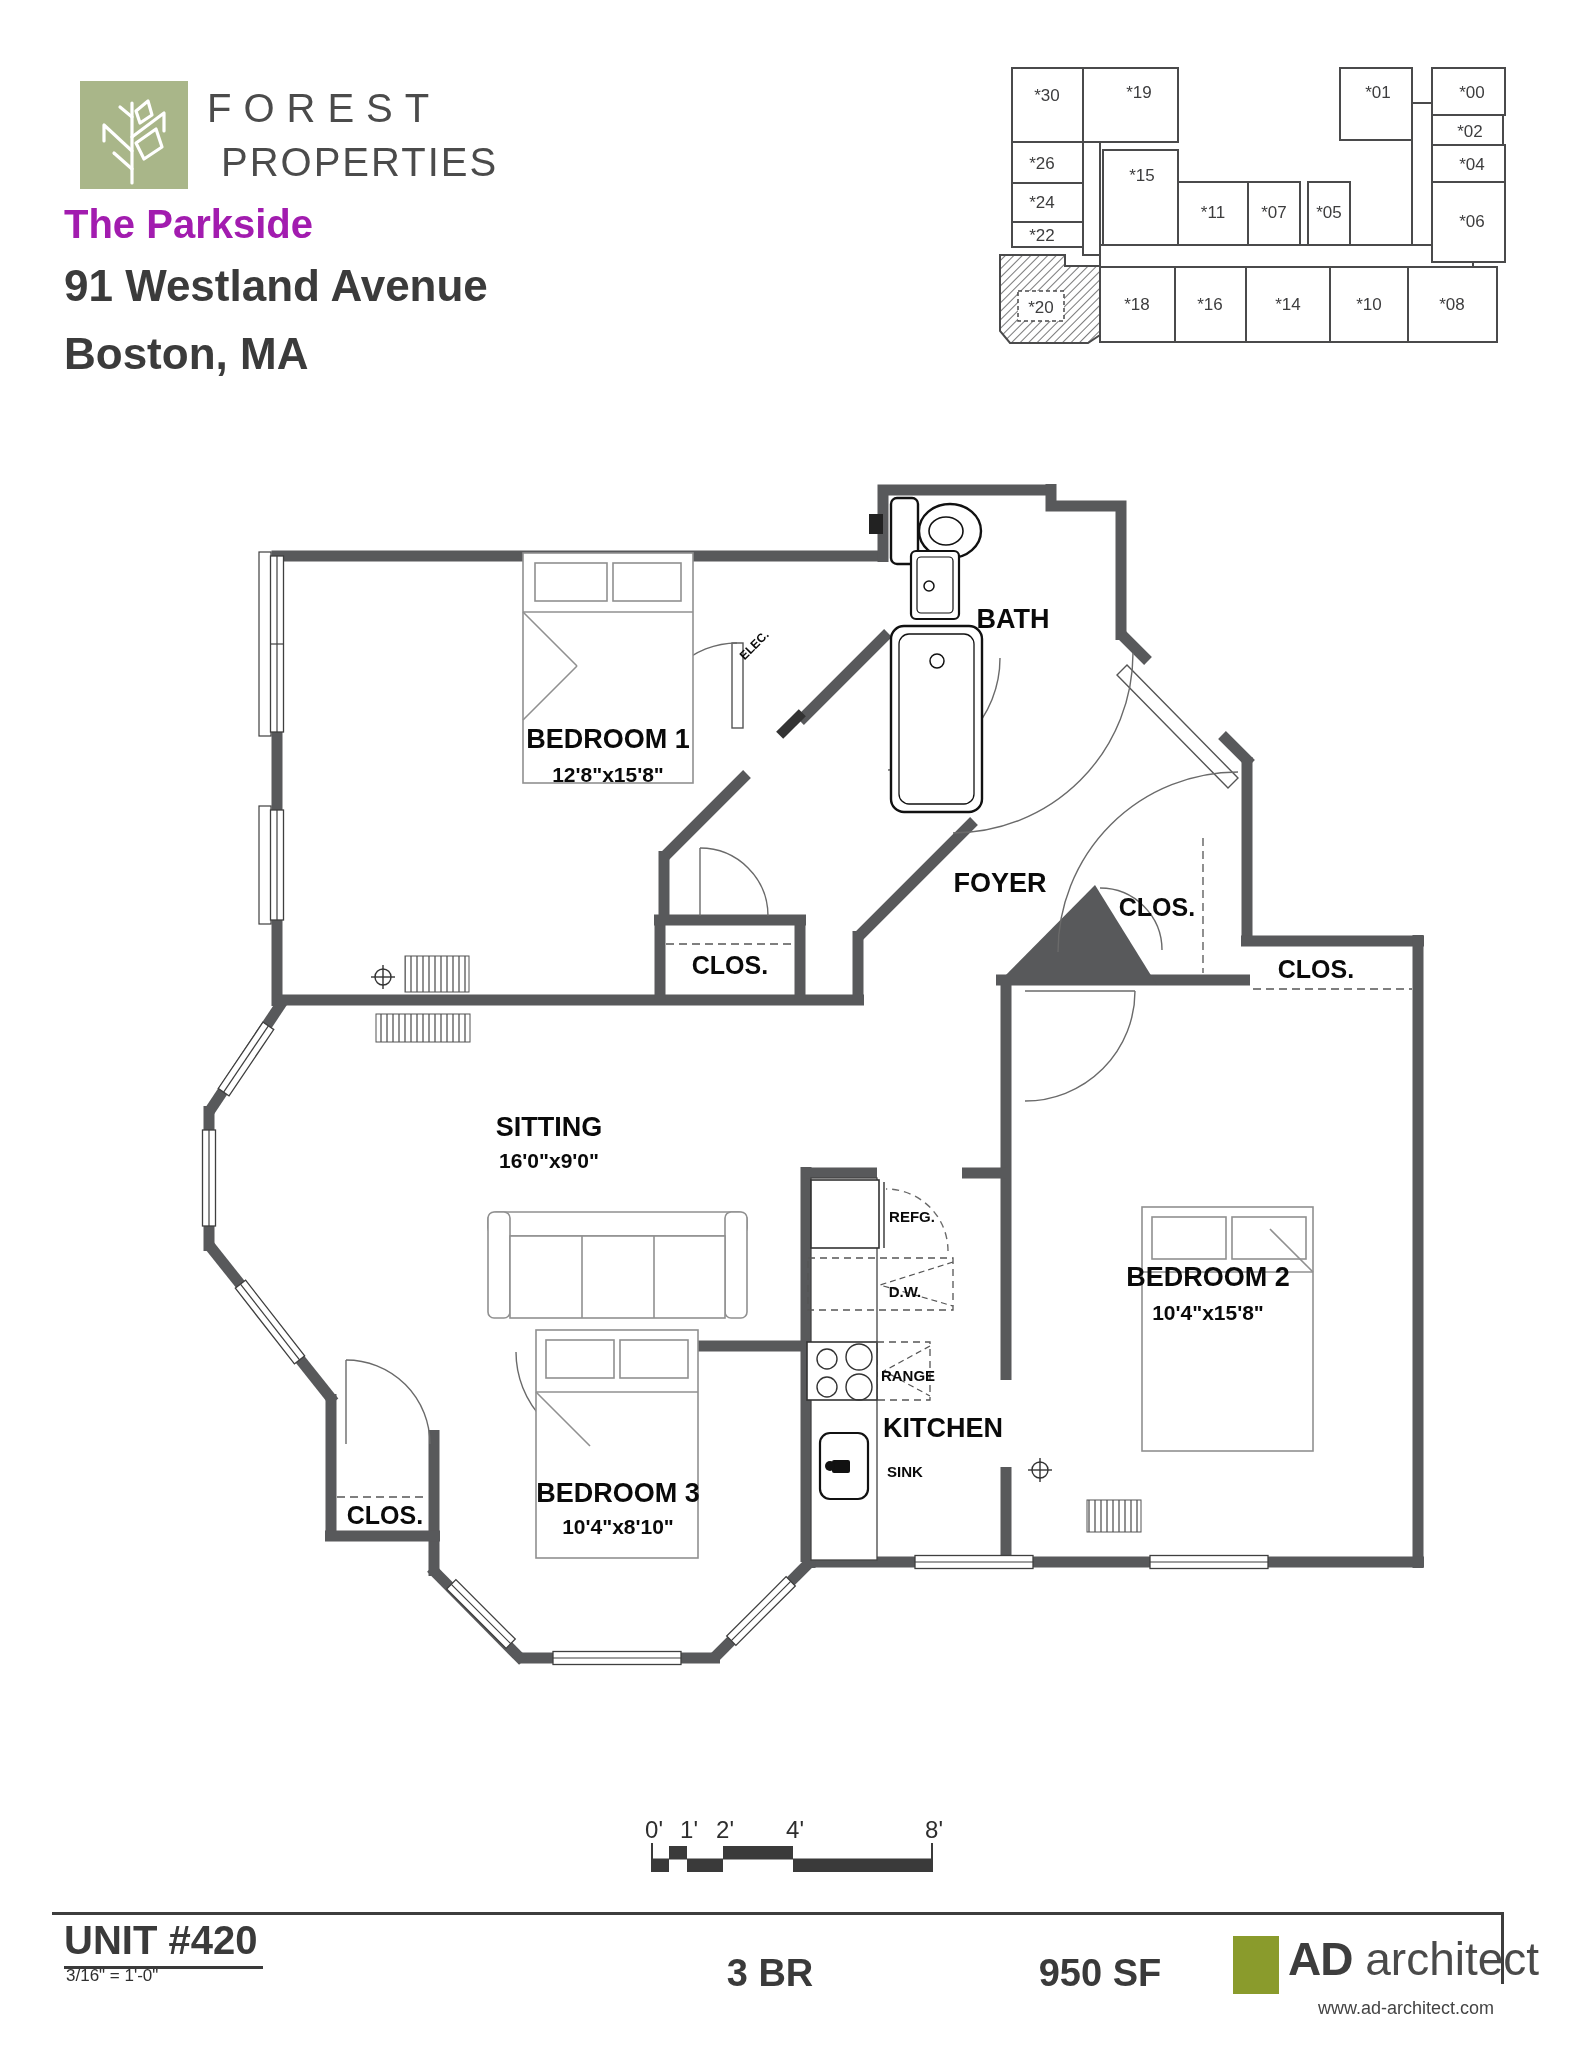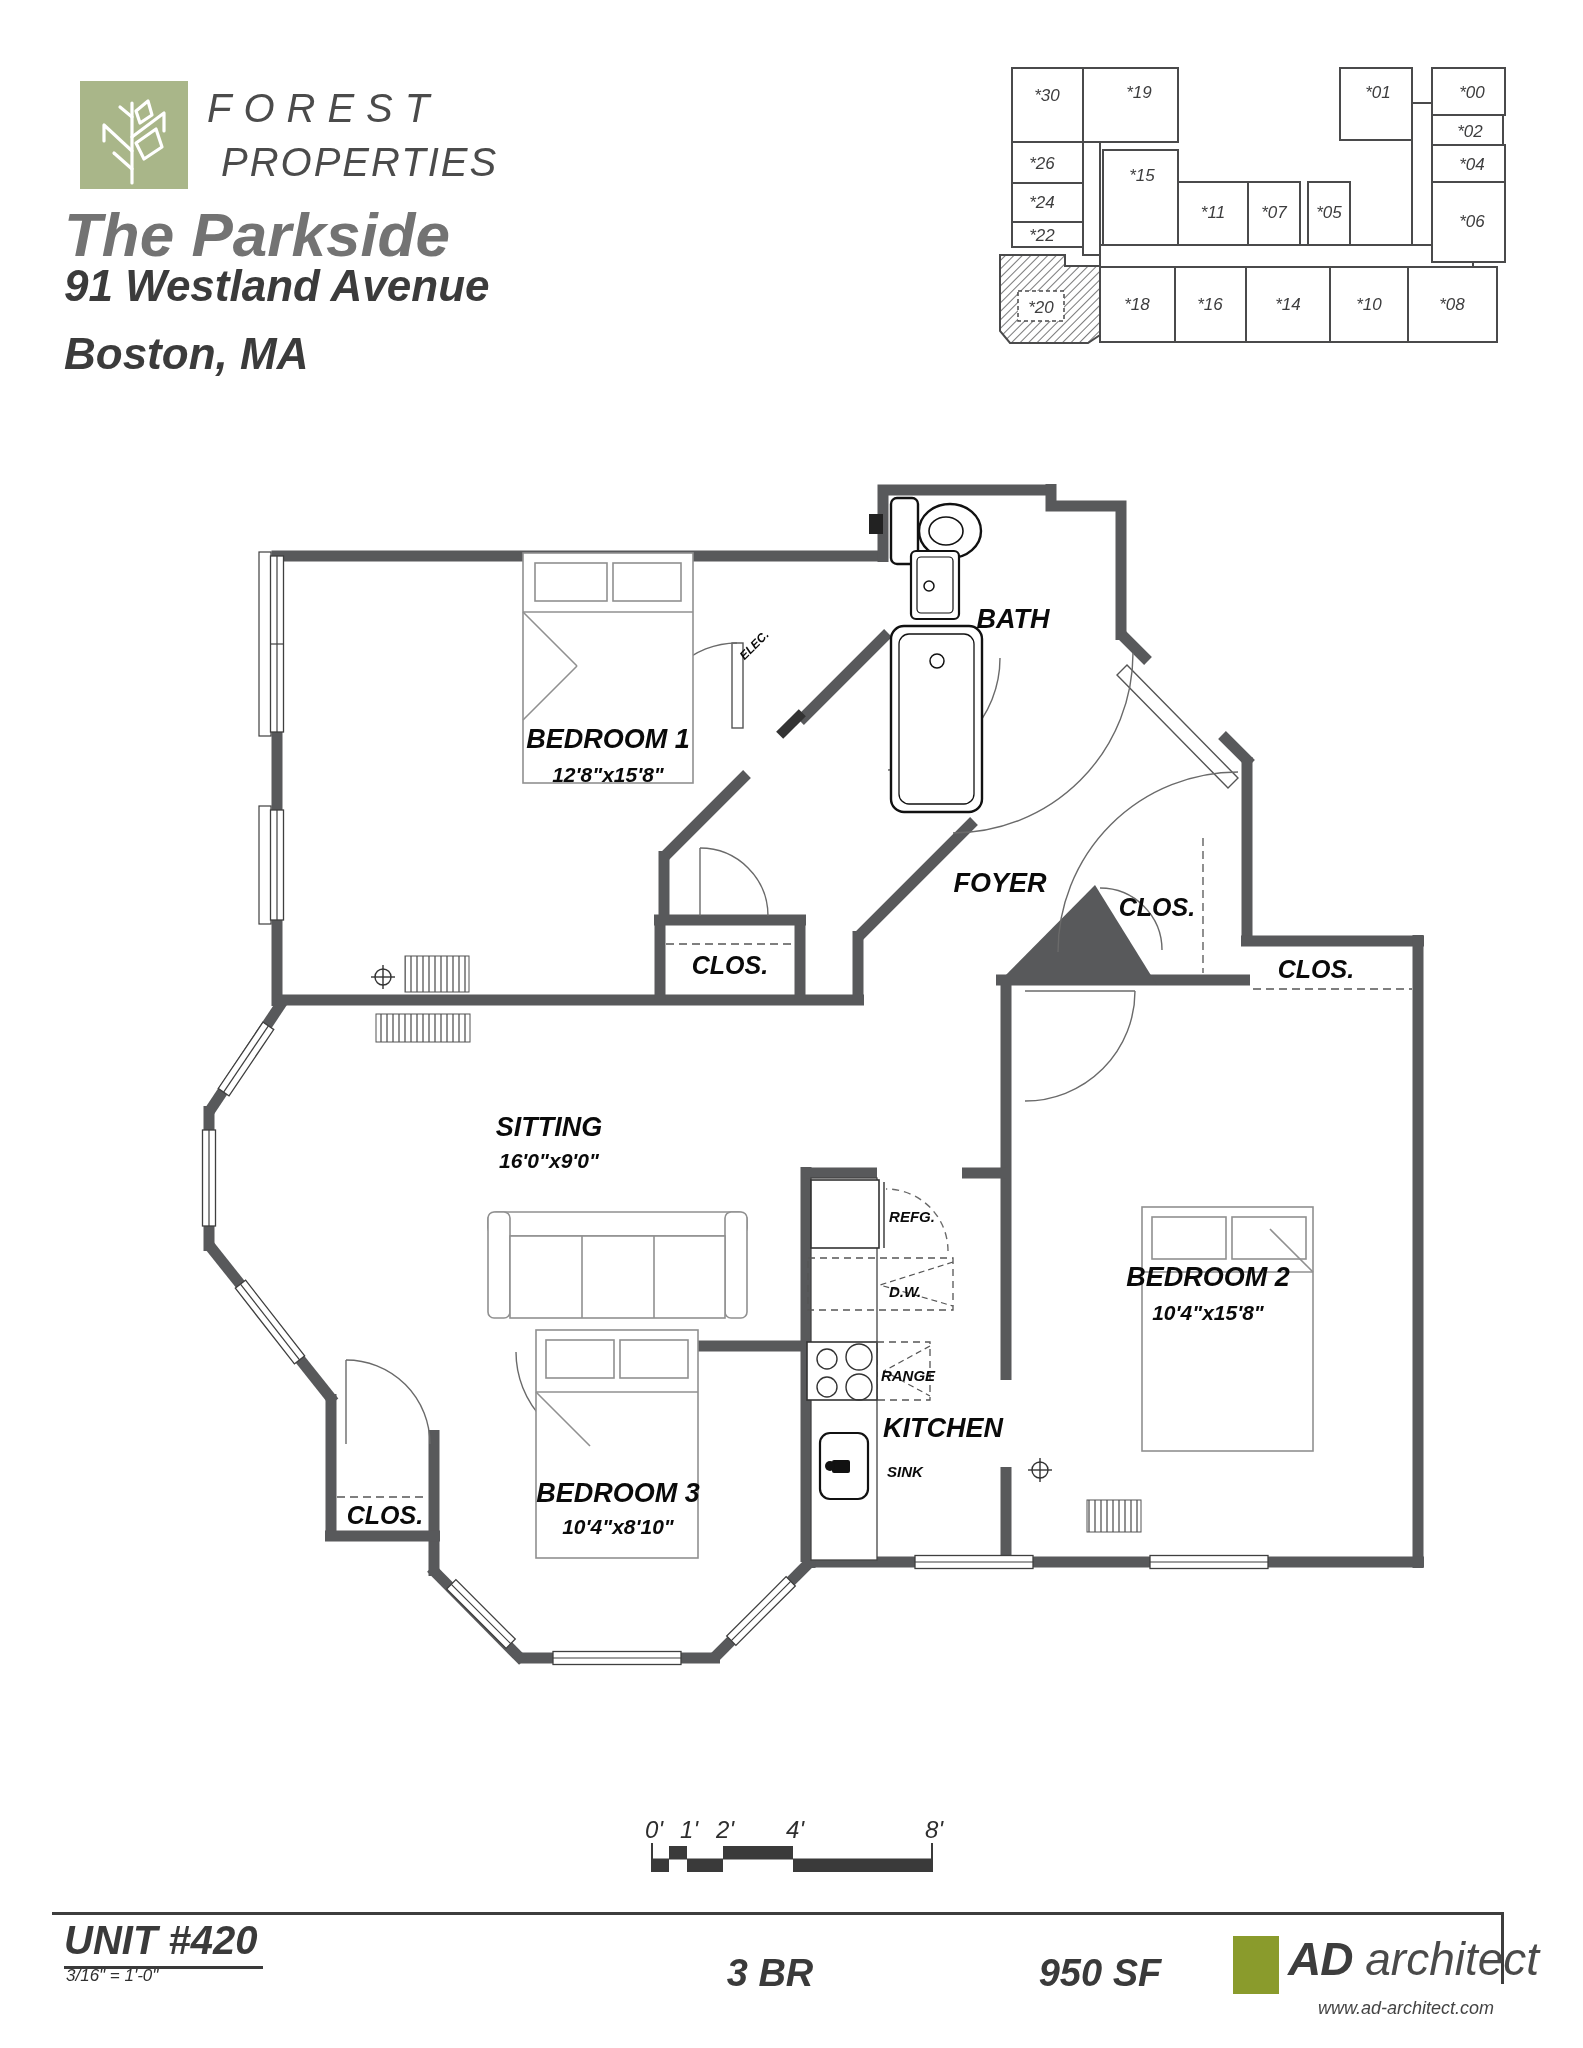--- a/index.html
+++ b/index.html
@@ -1,22 +1,22 @@
 <!DOCTYPE html>
 <html><head>
 <meta charset="utf-8">
 <style>
   html,body{margin:0;padding:0;background:#ffffff;}
   .page{position:relative;width:1583px;height:2024px;background:#fff;overflow:hidden;
-        font-family:"Liberation Sans",sans-serif;font-style:italic;}
+        font-family:"Liberation Sans",sans-serif;}
   .abs{position:absolute;}
   
   .brand-line{font-size:40px;letter-spacing:12px;color:#4b4b4b;font-weight:400;line-height:1;}
   .brand-line2{letter-spacing:2px;}
-  .prop-name{font-size:62px;font-weight:bold;color:#737373;line-height:1;}
+  .prop-name{font-size:40px;font-weight:bold;color:#a21caf;line-height:1;}
   .addr{font-size:44px;font-weight:bold;color:#3b3b3b;line-height:1;}
   
   .footer-rule{background:#3d3d3d;}
   .unit-label{font-size:40px;font-weight:bold;color:#3a3a3a;border-bottom:3px solid #3a3a3a;
               display:inline-block;padding:0 6px 3px 0;}
   .scale-note{font-size:17px;color:#2f2f2f;}
   .big-stat{font-size:38px;font-weight:bold;color:#3a3a3a;margin-top:28px;}
   .ad-bold{font-size:46px;font-weight:bold;color:#3d3d3d;letter-spacing:-1px;}
   .ad-light{font-size:46px;font-weight:400;color:#4a4a4a;}
   .ad-url{font-size:18px;color:#444;margin-left:29px;}

